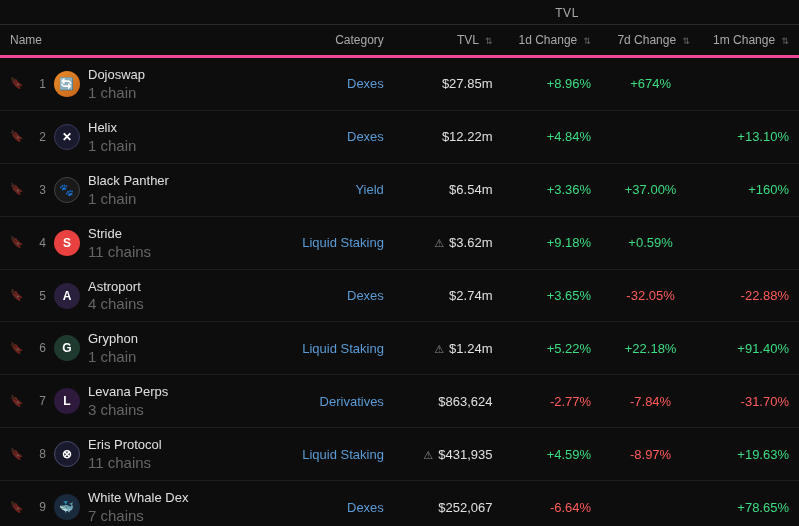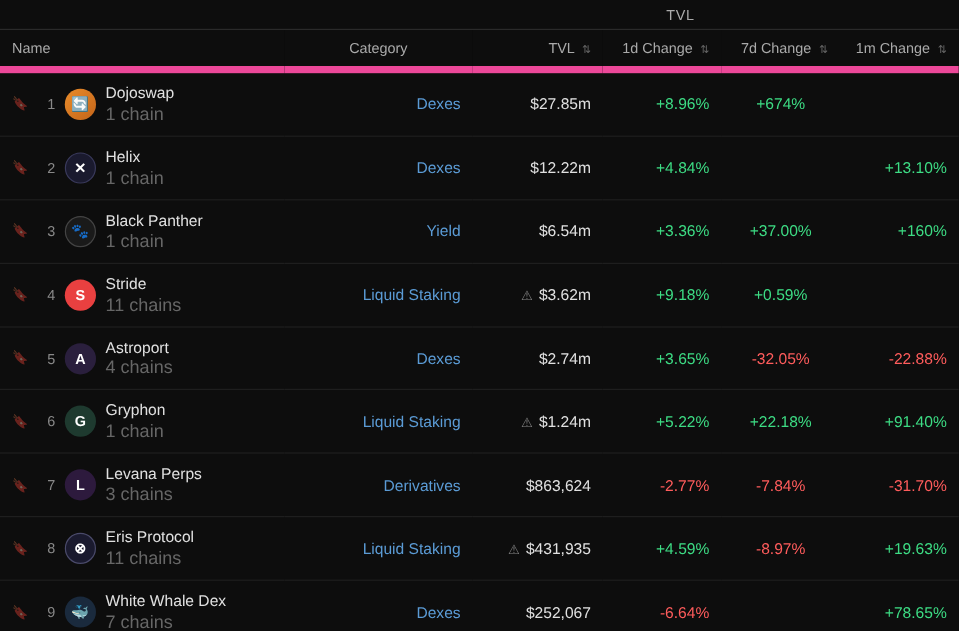--- a/index.html
+++ b/index.html
@@ -22,25 +22,25 @@
     }
     table {
       width: 100%;
       border-collapse: collapse;
     }
     thead tr th {
       padding: 8px 10px;
       color: #aaaaaa;
       font-weight: 500;
       font-size: 12px;
-      border-bottom: 6px solid #ec4899;
+      border-bottom: 3px solid #ec4899;
       background: #0d0d0d;
     }
     thead tr th.col-name { text-align: left; width: 240px; }
-    thead tr th.col-category { width: 160px; }
+    thead tr th.col-category { text-align: right; width: 160px; }
     thead tr th.col-tvl { text-align: right; width: 110px; }
     thead tr th.col-1d { text-align: right; width: 100px; }
     thead tr th.col-7d { text-align: right; width: 100px; }
     thead tr th.col-1m { text-align: right; width: 100px; }
 
     .sort-icon {
       display: inline-block;
       margin-left: 3px;
       font-size: 9px;
       color: #666;

